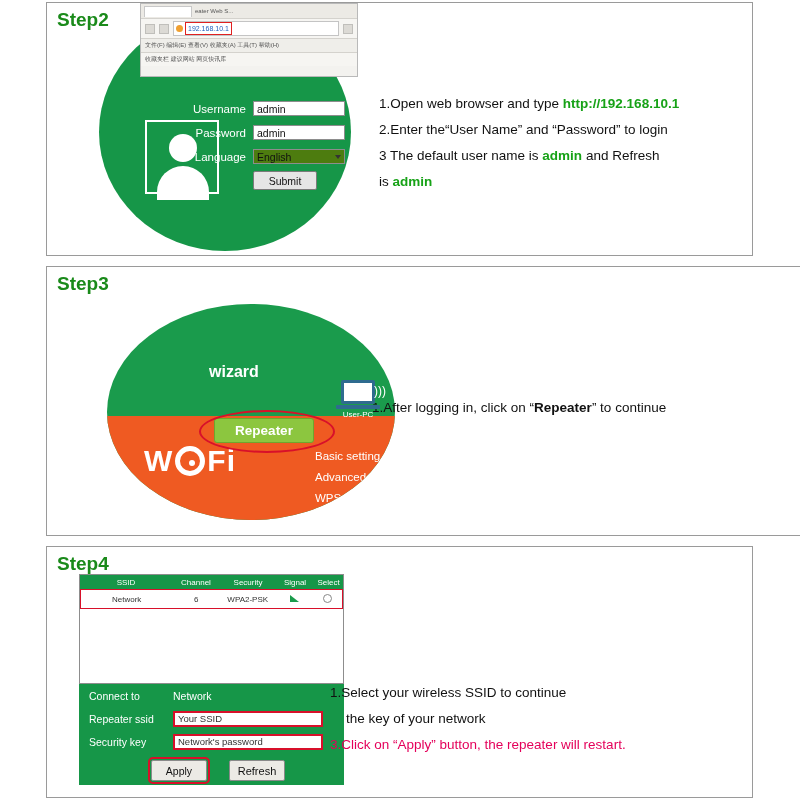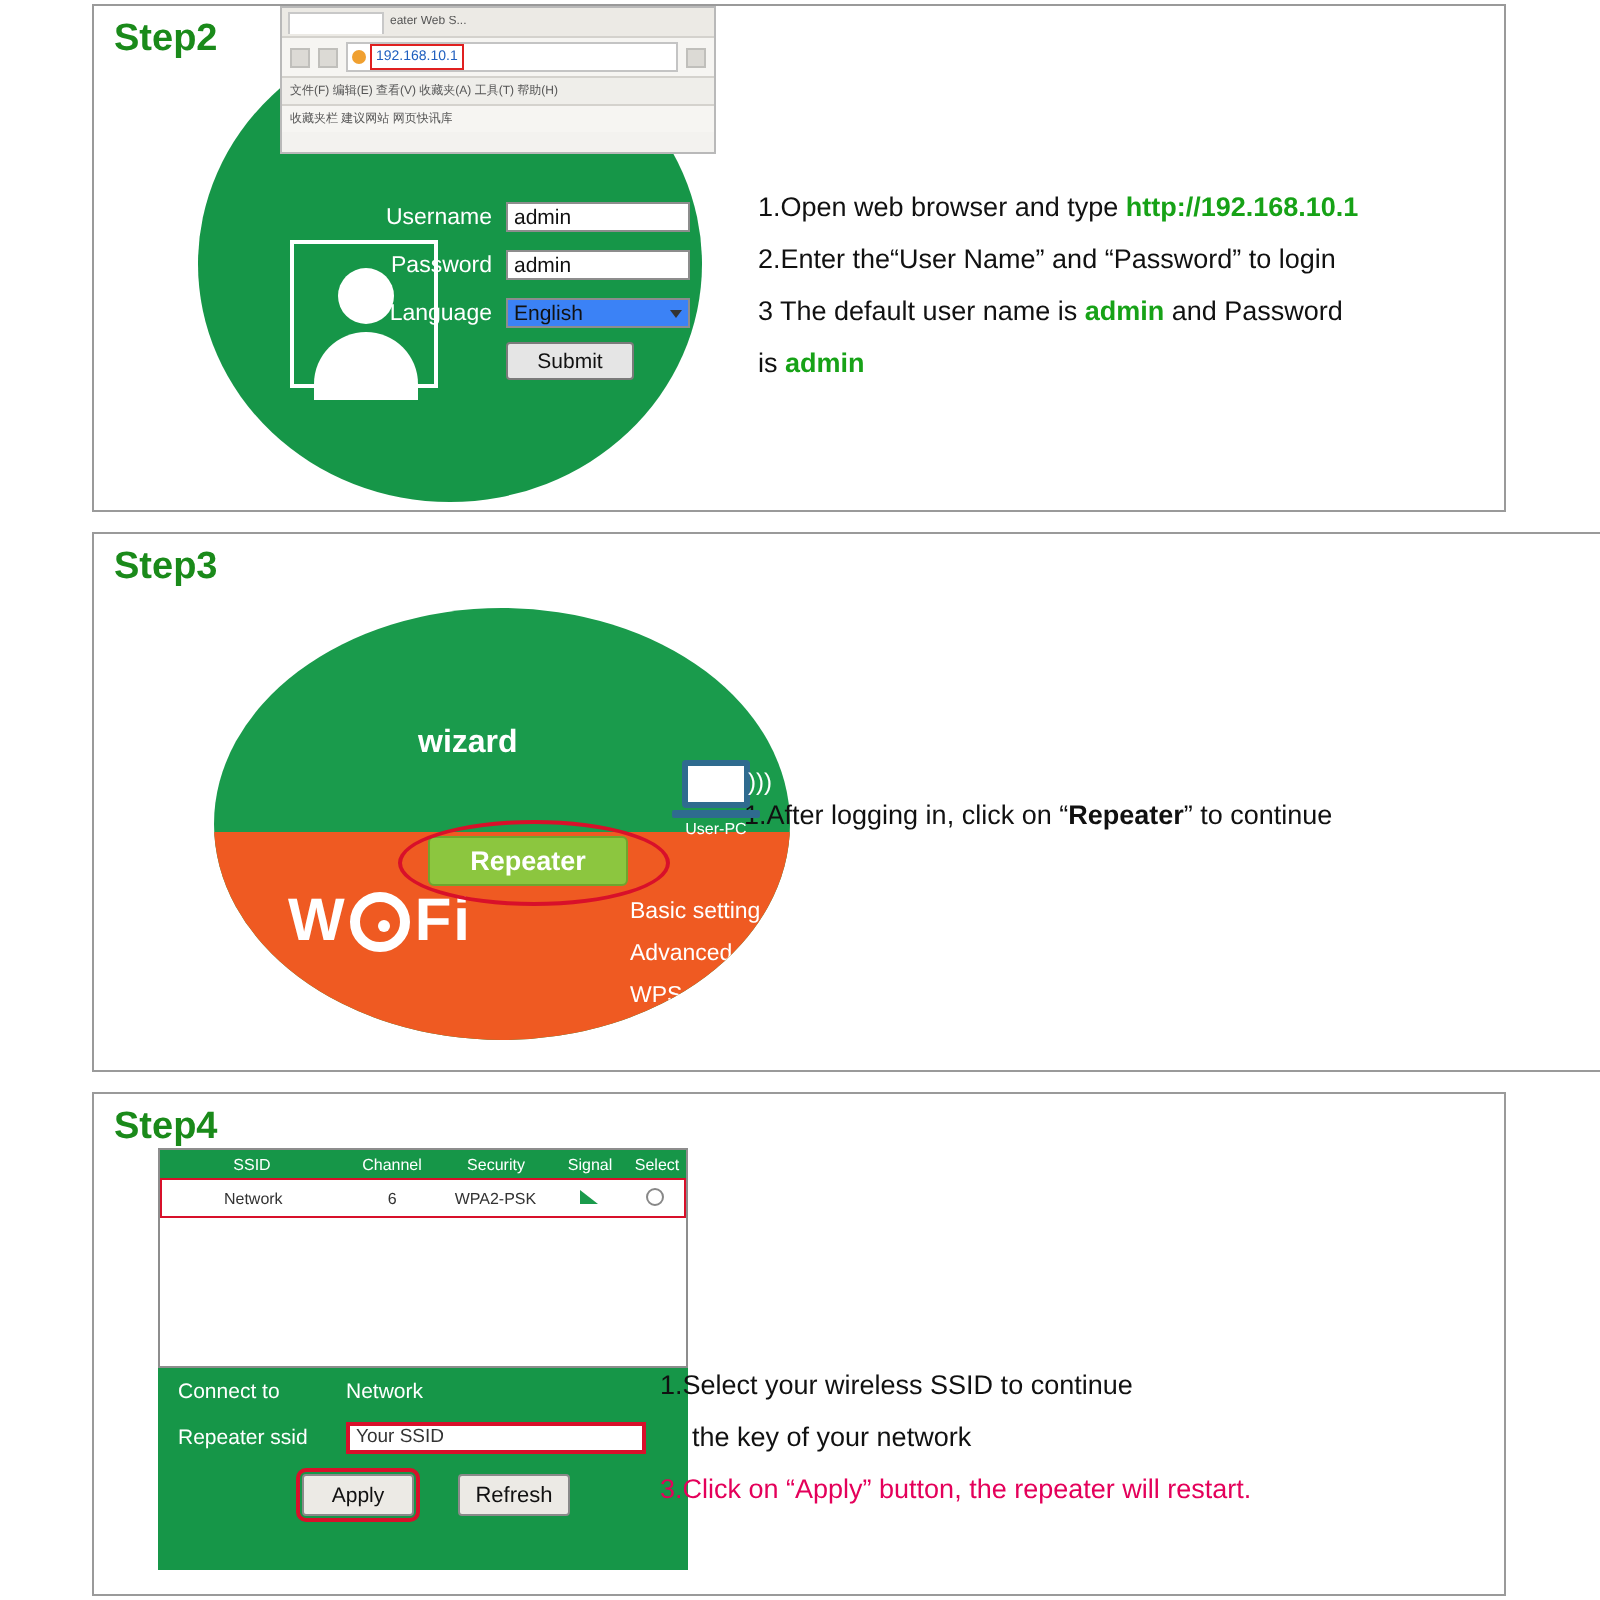--- a/index.html
+++ b/index.html
@@ -64,21 +64,21 @@
   
   .form2{position:absolute;left:137px;top:96px;z-index:6;width:210px;}
   .frow{display:flex;align-items:center;height:19px;margin-bottom:5px;}
   .flabel{width:62px;color:#ffffff;font-size:11.5px;text-align:right;padding-right:7px;}
   .finput{
     width:92px;height:15px;background:#fff;border:1px solid #8d8d8d;
     font-size:10.5px;color:#111;padding:0 3px;box-sizing:border-box;
     display:flex;align-items:center;
   }
   .fselect{
-    width:92px;height:15px;background:#3b82f6;border:1px solid #8d8d8d;
+    width:92px;height:15px;background:#4d7c0f;border:1px solid #8d8d8d;
     font-size:10.5px;color:#111;padding:0 3px;box-sizing:border-box;
     display:flex;align-items:center;justify-content:space-between;
   }
   .caret{width:0;height:0;border-left:3px solid transparent;border-right:3px solid transparent;border-top:4px solid #333;}
   .submit-btn{
     margin-left:69px;margin-top:4px;width:62px;height:17px;
     background:#e5e5e5;border:1px solid #7a7a7a;border-radius:2px;
     font-size:10.5px;color:#111;display:flex;align-items:center;justify-content:center;
   }
 
@@ -218,21 +218,21 @@
       </div>
       <div class="submit-btn">Submit</div>
     </div>
 
     <div class="txt2">
       <div>
         <span>1.Open web browser and type </span><span class="greenlink">http://192.168.10.1</span>
       </div>
       <div>2.Enter the“User Name” and “Password” to login</div>
       <div>
-        <span>3 The default user name is </span><span class="green">admin</span><span> and Password</span>
+        <span>3 The default user name is </span><span class="green">admin</span><span> and Refresh</span>
       </div>
       <div>
         <span>is </span><span class="green">admin</span>
       </div>
     </div>
   </div>
 
   <div class="panel" id="panel3">
     <div class="step-title">Step3</div>
 
@@ -290,20 +290,24 @@
 
     <div class="connect-panel">
       <div class="crow">
         <span class="lbl">Connect to</span>
         <span>Network</span>
       </div>
       <div class="crow">
         <span class="lbl">Repeater ssid</span>
         <span class="cinput">Your SSID</span>
       </div>
+      <div class="crow">
+        <span class="lbl">Security key</span>
+        <span class="cinput">Network's password</span>
+      </div>
       <div class="btnrow">
         <span class="apply-btn">Apply</span>
         <span class="refresh-btn">Refresh</span>
       </div>
     </div>
   </div>
 
   <div class="txt4">
     <div>1.Select your wireless SSID to continue</div>
     <div style="padding-left:16px">the key of your network</div>

